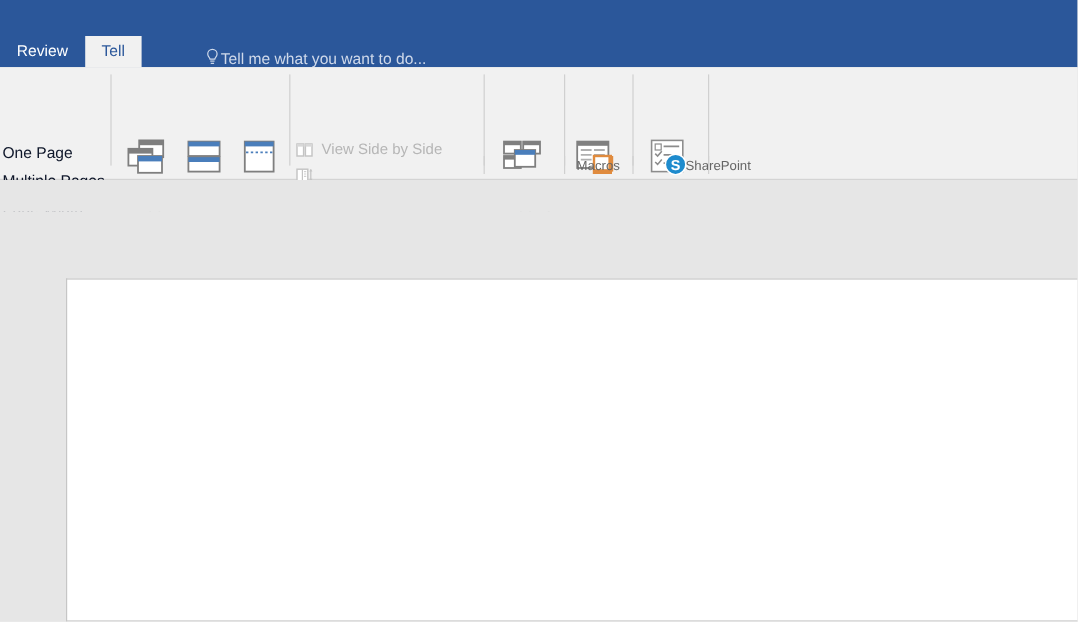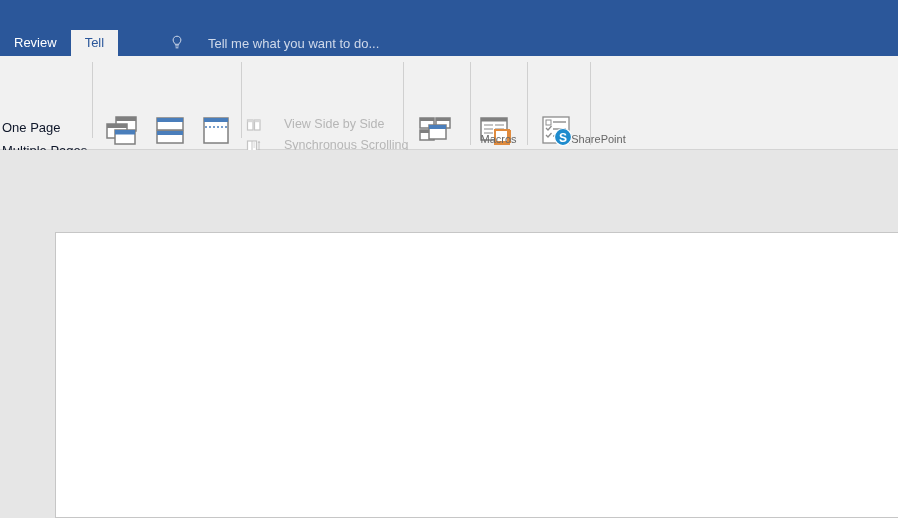--- a/index.html
+++ b/index.html
@@ -22,21 +22,21 @@
   }
   .tab {
     height: 26px; padding: 0 14px; display: flex; align-items: center;
     color: #ffffff; font-size: 13px; line-height: 26px; white-space: nowrap;
   }
   .tab.active {
     background: #f1f1f1; color: #2b579a;
   }
   .tellme {
     position: absolute; left: 170px; top: 30px; height: 26px;
-    display: flex; align-items: center; gap: 24px;
+    display: flex; align-items: flex-end; gap: 0;
     color: #cfd9ea; font-size: 13px; white-space: nowrap;
   }
   .bulb { width: 14px; height: 16px; display: block; }
 
   
   .ribbon {
     position: absolute; left: 0; top: 56px; width: 898px; height: 94px;
     background: #f1f1f1; border-bottom: 1px solid #d4d4d4;
   }
   .grouplabels {
@@ -65,21 +65,21 @@
   .bigbtn .ico { height: 34px; display: flex; align-items: center; justify-content: center; }
   .bigbtn .lbl {
     font-size: 12.5px; color: #333333; line-height: 15px; margin-top: 2px;
     white-space: pre-line;
   }
   .caret { font-size: 9px; color: #444; line-height: 8px; }
 
   
   .smallcmds { position: absolute; left: 246px; top: 58px; width: 150px; }
   .smallcmd {
-    display: flex; align-items: center; gap: 22px;
+    display: flex; align-items: center; gap: 6px;
     font-size: 12.5px; color: #b6b6b6; line-height: 21px; height: 21px;
     white-space: nowrap; cursor: default;
   }
   .smallcmd .si { width: 16px; height: 16px; display: block; flex: 0 0 16px; }
 
   
   .rulerband {
     position: absolute; left: 0; top: 150px; width: 898px; height: 26px;
     background: #e6e6e6;
   }
@@ -211,21 +211,20 @@
             <rect x="1.5" y="3" width="9" height="10" fill="#ffffff" stroke="#c4c4c4" stroke-width="1.2"></rect>
             <line x1="6" y1="3" x2="6" y2="13" stroke="#c4c4c4" stroke-width="1"></line>
             <line x1="7.3" y1="5" x2="9.2" y2="5" stroke="#d0d0d0" stroke-width="1"></line>
             <line x1="7.3" y1="7" x2="9.2" y2="7" stroke="#d0d0d0" stroke-width="1"></line>
             <line x1="7.3" y1="9" x2="9.2" y2="9" stroke="#d0d0d0" stroke-width="1"></line>
             <line x1="13" y1="3" x2="13" y2="13" stroke="#c4c4c4" stroke-width="1"></line>
             <path d="M13 3 l-1.4 2 h2.8 z" fill="#c4c4c4"></path>
             <path d="M13 13 l-1.4 -2 h2.8 z" fill="#c4c4c4"></path>
           </svg>
         </span>
-        <span>Synchronous Scrolling</span>
       </div>
       <div class="smallcmd">
         <span>
           <svg class="si" viewBox="0 0 16 16">
             <rect x="1" y="3" width="6" height="10" fill="#ffffff" stroke="#c4c4c4" stroke-width="1.2"></rect>
             <rect x="9" y="3" width="6" height="10" fill="#ffffff" stroke="#c4c4c4" stroke-width="1.2"></rect>
             <rect x="1" y="3" width="6" height="2" fill="#d8d8d8"></rect>
             <rect x="9" y="3" width="6" height="2" fill="#d8d8d8"></rect>
             <line x1="4" y1="7" x2="4" y2="11" stroke="#c4c4c4" stroke-width="1"></line>
             <line x1="2" y1="9" x2="6" y2="9" stroke="#c4c4c4" stroke-width="1"></line>

